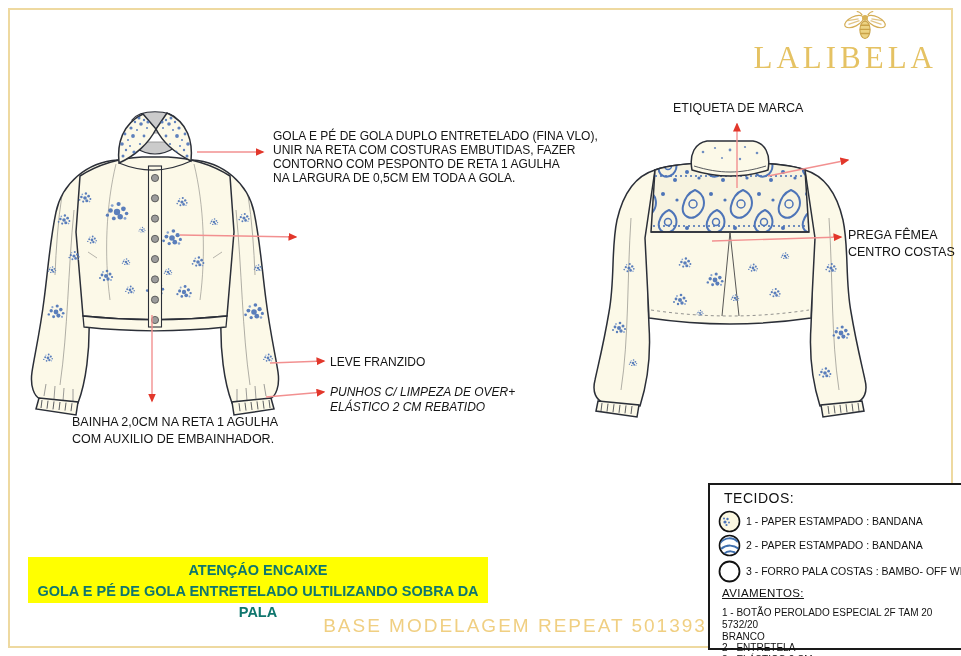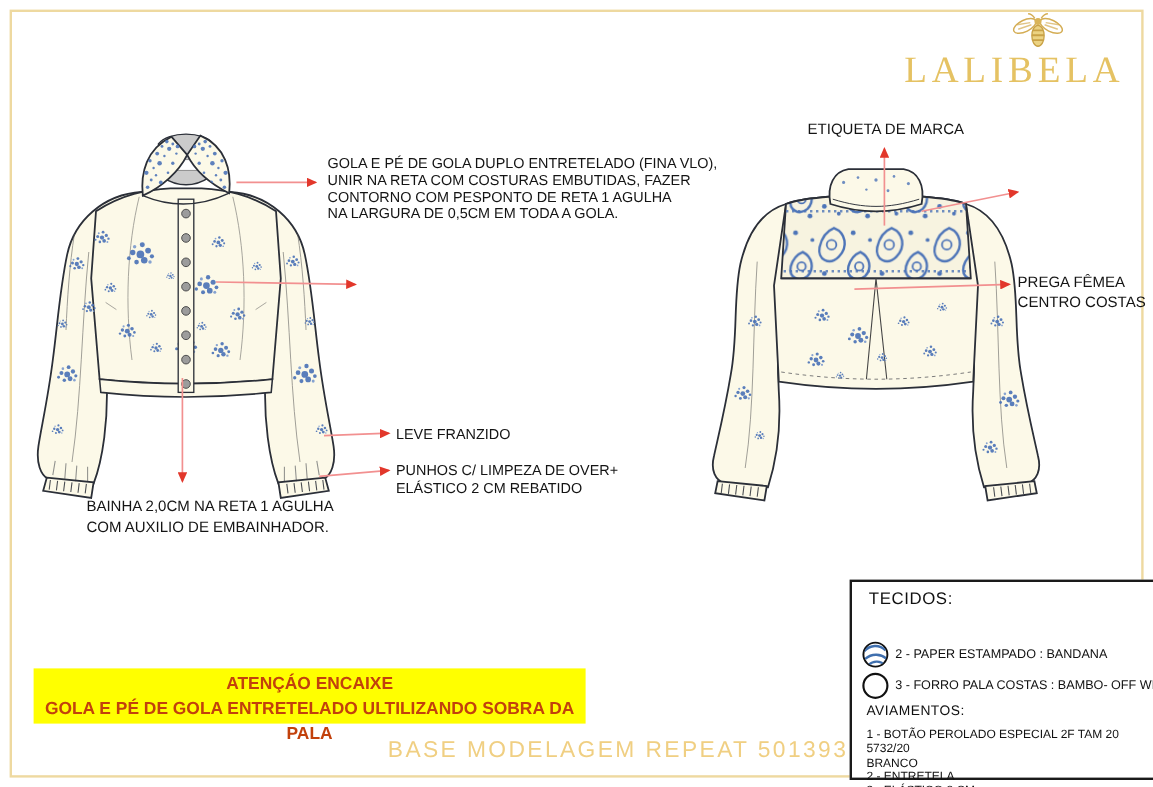--- a/index.html
+++ b/index.html
@@ -5,21 +5,21 @@
   html,body{margin:0;padding:0;background:#fff;}
   #page{position:relative;width:961px;height:656px;background:#ffffff;overflow:hidden;
         font-family:"Liberation Sans",sans-serif;color:#111;}
   #frame{position:absolute;left:8px;top:8px;right:8px;bottom:8px;border:2px solid #eed9a0;pointer-events:none;}
   .abs{position:absolute;}
   .note{font-size:12px;line-height:14px;white-space:pre-line;color:#141414;}
   .note.big{font-size:12.5px;line-height:16.5px;}
   .note.vista{line-height:14.6px;}
   #logo-text{font-family:"Liberation Serif",serif;font-size:31px;letter-spacing:4px;color:#e5c263;text-align:right;}
   #warning-box{background:#ffff00;width:460px;height:46px;text-align:center;
-               font-weight:bold;font-size:14.5px;line-height:21px;color:#c2410c;padding-top:3px;box-sizing:border-box;}
+               font-weight:bold;font-size:14.5px;line-height:21px;color:#0f766e;padding-top:3px;box-sizing:border-box;}
   #base-label{font-size:19px;letter-spacing:2px;color:#f0cf82;text-align:center;}
   #materials-panel{border:2px solid #1a1a1a;background:#fff;box-sizing:border-box;}
   .panel-title{font-size:14px;letter-spacing:.5px;color:#111;}
   .panel-sub{font-size:11.5px;letter-spacing:.4px;color:#111;}
   .swatch-row{position:absolute;left:8px;height:24px;display:flex;align-items:center;gap:5px;}
   .swatch-label{font-size:10.5px;color:#111;white-space:nowrap;}
   .panel-list{font-size:10px;line-height:11.8px;white-space:pre-line;color:#111;}
   svg{display:block;}
 </style>
 </head>
@@ -275,38 +275,51 @@
       <line x1="768" y1="176" x2="848" y2="160" marker-end="url(#ah)"></line>
       <line x1="712" y1="241" x2="841" y2="237" marker-end="url(#ah)"></line>
     </g>
   </svg>
 
   <div class="abs note" style="left:273px;top:129px;width:335px;">GOLA E PÉ DE GOLA DUPLO ENTRETELADO (FINA VLO),
 UNIR NA RETA COM COSTURAS EMBUTIDAS, FAZER
 CONTORNO COM PESPONTO DE RETA 1 AGULHA
 NA LARGURA DE 0,5CM EM TODA A GOLA.</div>
   <div class="abs note" style="left:330px;top:355px;">LEVE FRANZIDO</div>
-  <div class="abs note" style="left:330px;top:385px;line-height:15px;">PUNHOS C/ LIMPEZA DE OVER+
+  <div class="abs note" style="left:330px;top:385px;line-height:15px;font-style:italic;">PUNHOS C/ LIMPEZA DE OVER+
 ELÁSTICO 2 CM REBATIDO</div>
   <div class="abs note big" style="left:72px;top:414px;">BAINHA 2,0CM NA RETA 1 AGULHA
 COM AUXILIO DE EMBAINHADOR.</div>
   <div class="abs note big" style="left:673px;top:100px;">ETIQUETA DE MARCA</div>
   <div class="abs note big" style="left:848px;top:227px;">PREGA FÊMEA
 CENTRO COSTAS</div>
 
   <div id="warning-box" class="abs" style="left:28px;top:557px;">
     <div>ATENÇÁO ENCAIXE</div>
     <div>GOLA E PÉ DE GOLA ENTRETELADO ULTILIZANDO SOBRA DA PALA</div>
   </div>
 
   <div id="base-label" class="abs" style="left:280px;top:615px;width:470px;">BASE MODELAGEM REPEAT 501393</div>
 
   <div id="materials-panel" class="abs" style="left:708px;top:483px;width:287px;height:167px;">
     <div class="abs panel-title" style="left:14px;top:5px;">TECIDOS:</div>
 
+    <div class="swatch-row" style="top:24px;">
+      <svg width="23" height="23" viewBox="0 0 23 23">
+        <circle cx="11.5" cy="11.5" r="10" fill="#fbf7e0" stroke="#111" stroke-width="1.6"></circle>
+        <g fill="#4d74b8">
+            <circle cx="7" cy="12" r="1.6"></circle>
+            <circle cx="9.5" cy="9" r="1.2"></circle>
+          <circle cx="6" cy="8.5" r="1"></circle>
+            <circle cx="8.5" cy="15" r="1.1"></circle>
+            <circle cx="11" cy="12.5" r=".9"></circle>
+          </g>
+      </svg>
+      <span class="swatch-label">1 - PAPER ESTAMPADO : BANDANA</span>
+    </div>
 
     <div class="swatch-row" style="top:48px;">
       <svg width="23" height="23" viewBox="0 0 23 23">
         <defs>
             <clipPath id="swc">
               <circle cx="11.5" cy="11.5" r="9.4"></circle>
             </clipPath>
           </defs>
         <circle cx="11.5" cy="11.5" r="10" fill="#fff" stroke="#111" stroke-width="1.6"></circle>
         <g clip-path="url(#swc)" fill="none" stroke="#3f6fae" stroke-width="2">
@@ -318,19 +331,19 @@
       <span class="swatch-label">2 - PAPER ESTAMPADO : BANDANA</span>
     </div>
 
     <div class="swatch-row" style="top:74px;">
       <svg width="23" height="23" viewBox="0 0 23 23">
         <circle cx="11.5" cy="11.5" r="10" fill="#fff" stroke="#111" stroke-width="1.8"></circle>
       </svg>
       <span class="swatch-label">3 - FORRO PALA COSTAS : BAMBO- OFF WHITE</span>
     </div>
 
-    <div class="abs panel-sub" style="left:12px;top:102px;">AVIAMENTOS:</div>
+    <div class="abs panel-sub" style="left:12px;top:102px;text-decoration:underline;">AVIAMENTOS:</div>
     <div class="abs panel-list" style="left:12px;top:122px;width:240px;">1 - BOTÃO PEROLADO ESPECIAL 2F TAM 20 5732/20
 BRANCO
 2 - ENTRETELA
 3 - ELÁSTICO 2 CM</div>
   </div>
 </div>
 
 </body></html>

